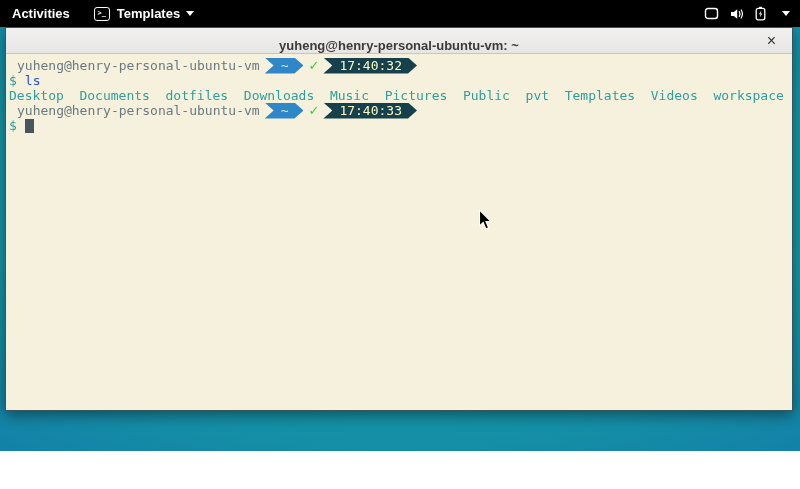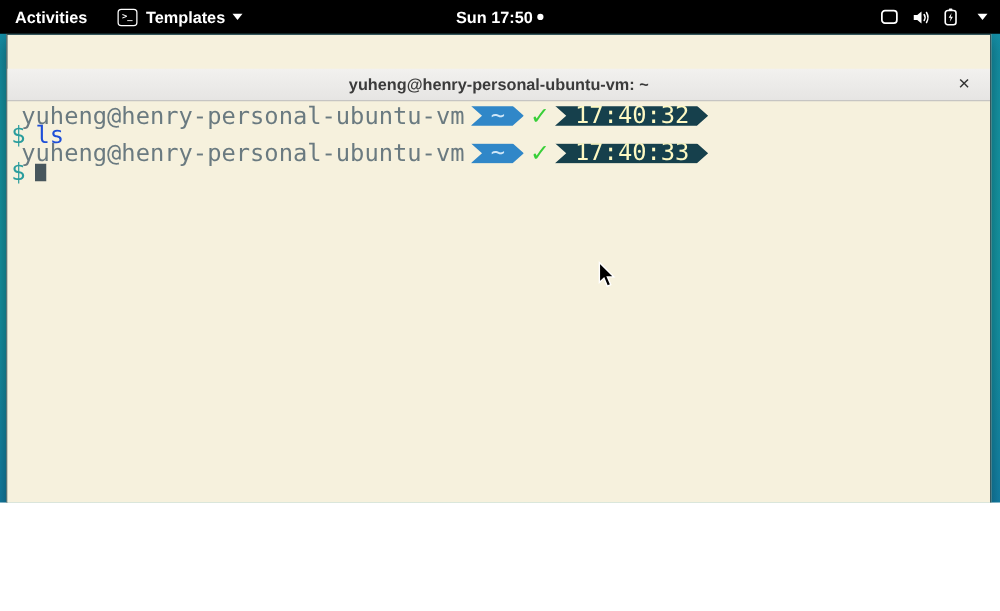--- a/index.html
+++ b/index.html
@@ -1,18 +1,18 @@
 <!DOCTYPE html>
 <html><head>
 <meta charset="utf-8">
 <style>
   * { margin:0; padding:0; box-sizing:border-box; }
   html,body { width:800px; height:489px; }
   .screen {
-    position:relative; width:800px; height:402px; overflow:hidden;
+    position:relative; width:800px; height:451px; overflow:hidden;
     background: radial-gradient(120% 105% at 50% 42%, #18aaa2 0%, #1596a6 45%, #1377a8 80%, #0f629a 100%);
     font-family:"Liberation Sans", sans-serif;
   }
 
   
   .top-bar {
     position:absolute; top:0; left:0; width:800px; height:27px;
     background:#000; color:#fff; display:flex; align-items:center;
     font-size:13px; font-weight:600; z-index:30;
   }
@@ -39,31 +39,31 @@
   
   .window {
     position:absolute; left:5px; top:27px; width:788px; height:384px;
     border:1px solid #35565c; box-shadow:0 4px 14px rgba(0,0,0,0.45);
     display:flex; flex-direction:column; z-index:10; background:#f6f1dd;
   }
   .titlebar {
     height:26px; flex:0 0 26px;
     background:linear-gradient(#f2f1ef,#e6e5e3);
     border-bottom:1px solid #c6c5c3;
-    display:flex; align-items:center; justify-content:center; position:relative;margin-top:27px;
+    display:flex; align-items:flex-end; justify-content:center; position:relative;
   }
   .titlebar .title { font-size:13px; font-weight:bold; color:#3b3b3b; }
   .titlebar .close {
     position:absolute; right:12px; top:50%; transform:translateY(-50%);
     font-size:16px; line-height:1; color:#333; cursor:default; padding:2px 4px;
   }
 
   .term-body {
     flex:1; background:#f6f1dd; overflow:hidden;
-    font-family:"DejaVu Sans Mono", monospace; font-size:19px;
+    font-family:"DejaVu Sans Mono", monospace; font-size:13px;
     padding:4px 0 0 3px;
   }
   .t-line { display:flex; align-items:center; height:15px; white-space:pre; }
   .t-line.indent { padding-left:8px; }
   .u-text  { color:#6a7a80; }
   .dollar  { color:#2a9d9d; margin-right:8px; }
   .olive   { color:#1d4ed8; }
   .dirs    { color:#2f9e9e; }
 
   .pl-seg {
@@ -85,24 +85,20 @@
 <div class="screen">
 
   <div class="top-bar">
     <div class="tb-left">
       <div class="tb-item">Activities</div>
       <div class="tb-item">
         <span class="term-icon">&gt;_</span>
         <span>Templates</span>
         <span class="caret-down"></span>
       </div>
-    </div>
-    <div class="tb-center">
-      <span>Sun 17:50</span>
-      <span class="notif-dot"></span>
     </div>
     <div class="tb-right">
       <span>
         <svg width="15" height="13" viewBox="0 0 15 13">
           <rect x="1.5" y="1.5" width="12" height="10" rx="2.5" fill="none" stroke="#fff" stroke-width="1.4"></rect>
         </svg>
       </span>
       <span>
         <svg width="16" height="14" viewBox="0 0 16 14">
           <path d="M2 5 L4.8 5 L8.2 2.2 L8.2 11.8 L4.8 9 L2 9 Z" fill="#fff"></path>
@@ -137,20 +133,23 @@
         <span class="pl-seg pl-dark">
           <span>17:40:32</span>
         </span>
       </div>
 
       <div class="t-line">
         <span class="dollar">$</span>
         <span class="olive">ls</span>
       </div>
 
+      <div class="t-line">
+        <span class="dirs">Desktop  Documents  dotfiles  Downloads  Music  Pictures  Public  pvt  Templates  Videos  workspace</span>
+      </div>
 
       <div class="t-line indent">
         <span class="u-text">yuheng@henry-personal-ubuntu-vm</span>
         <span class="pl-seg pl-blue">
           <span>~</span>
         </span>
         <span class="pl-check">✓</span>
         <span class="pl-seg pl-dark">
           <span>17:40:33</span>
         </span>

